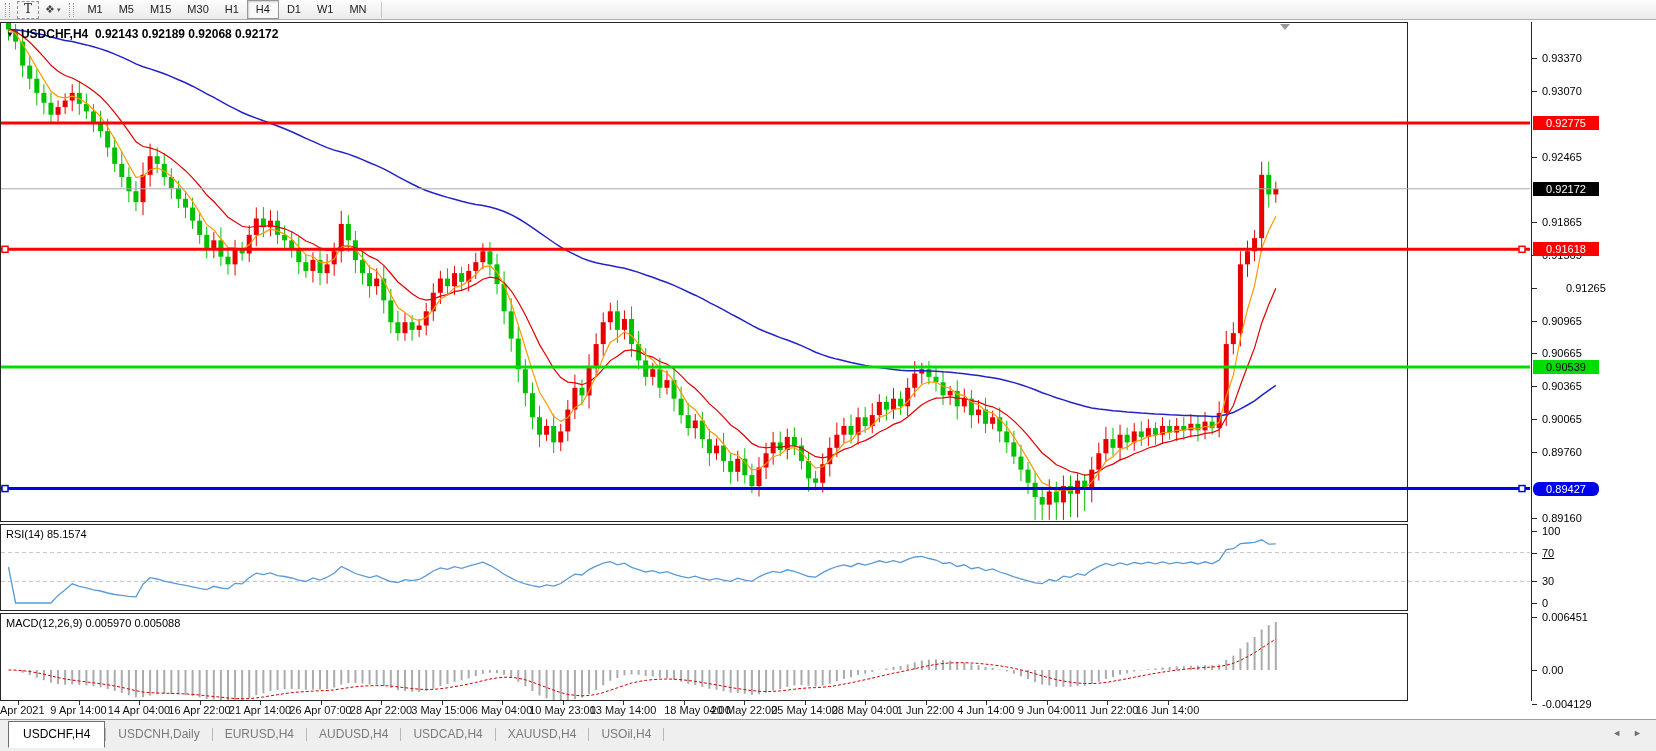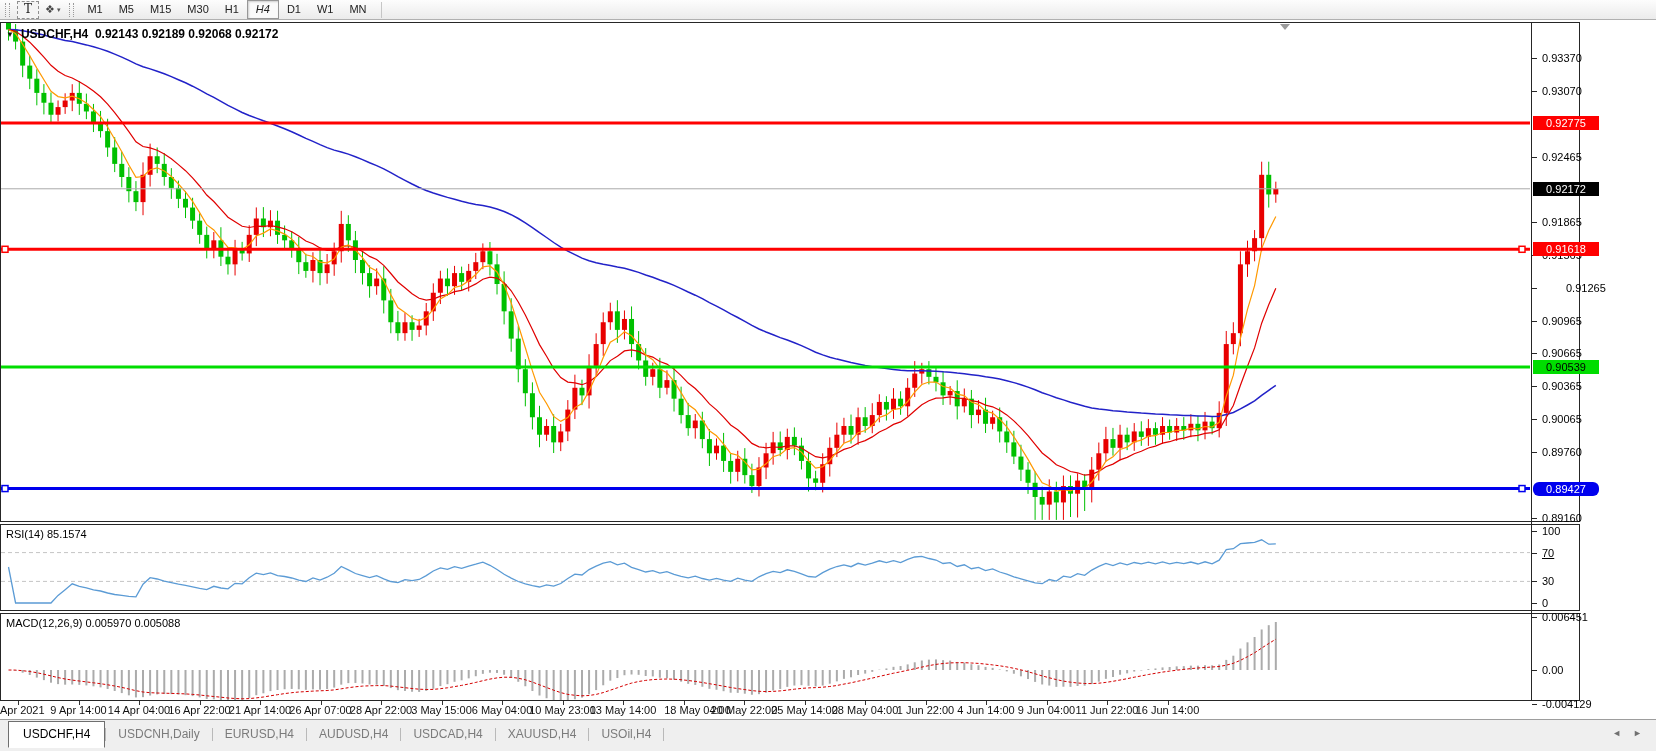--- a/index.html
+++ b/index.html
@@ -8,23 +8,23 @@
   
   #toolbar{position:absolute;left:0;top:0;width:1656px;height:20px;display:flex;align-items:center;
            background:linear-gradient(#fdfdfd,#ebebeb);border-bottom:1px solid #b0b0b0;box-sizing:border-box;}
   .grip{width:3px;height:14px;border-left:1px dotted #9a9a9a;border-right:1px dotted #9a9a9a;margin:0 5px;}
   .toolbtn{min-width:20px;height:16px;line-height:15px;text-align:center;border:1px dashed #8f8f8f;
            background:#f4f4f4;font:12px "DejaVu Serif",serif;color:#222;margin:0 2px;cursor:default;}
   .objbtn{display:flex;align-items:center;gap:2px;padding:0 4px;color:#444;font-size:11px;}
   .caret{font-size:7px;color:#555;}
   .sep{width:1px;height:16px;background:#c6c6c6;margin:0 6px;}
   .tfbtn{padding:1px 8px;font-size:11px;color:#222;height:15px;line-height:14px;cursor:default;}
-  .tfbtn.active{border:1px solid #979797;background:#fafafa;box-shadow:inset 1px 1px 2px rgba(0,0,0,.18);font-style:italic;}
+  .tfbtn.active{border:1px solid #979797;background:#fafafa;box-shadow:inset 1px 1px 2px rgba(0,0,0,.18);}
   
-  .panel{position:absolute;left:0;width:1580px;background:#fff;border:1px solid #262626;box-sizing:border-box;}
+  .panel{position:absolute;left:0;width:1408px;background:#fff;border:1px solid #262626;box-sizing:border-box;}
   #main-panel{top:22px;height:500px;}
   #rsi-panel{top:524px;height:87px;}
   #macd-panel{top:613px;height:88px;}
   #vaxis-line{position:absolute;left:1531px;top:22px;width:1px;height:679px;background:#262626;}
   svg{position:absolute;left:0;top:0;display:block;}
   .pane-label{position:absolute;left:5px;top:3px;font-size:11px;color:#000;white-space:pre;}
   #chart-title{position:absolute;left:6px;top:27px;display:flex;align-items:center;gap:7px;}
   #chart-title .tri{font-size:8px;color:#111;}
   #chart-title .ttl{font-size:12px;font-weight:bold;color:#000;white-space:pre;}
   #shift-marker{position:absolute;left:1280px;top:24px;width:0;height:0;

